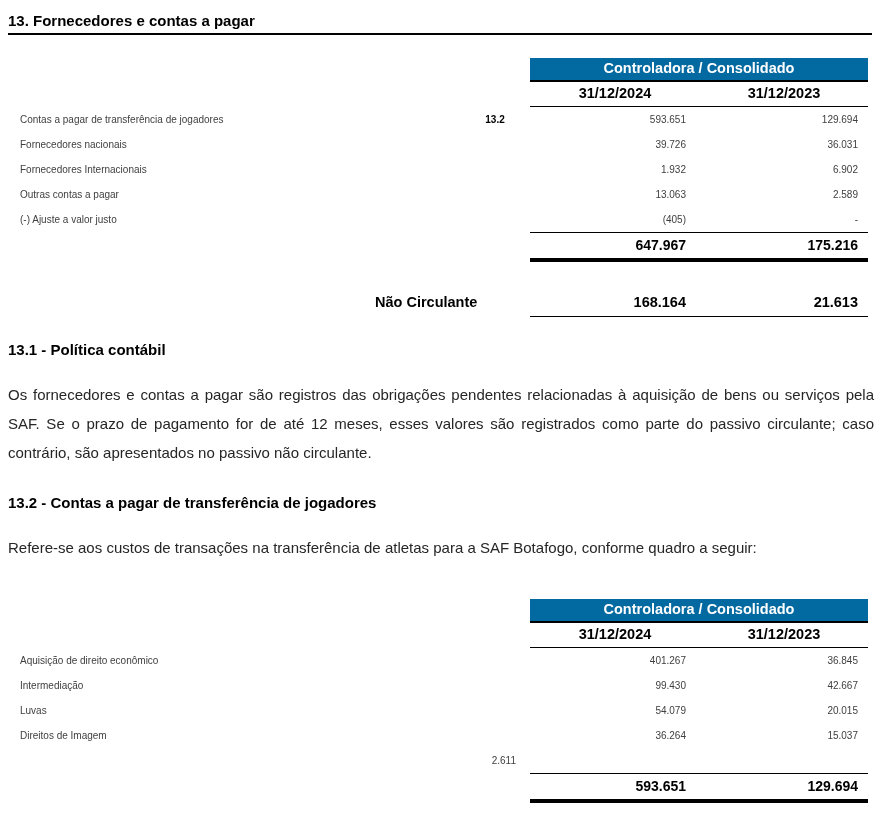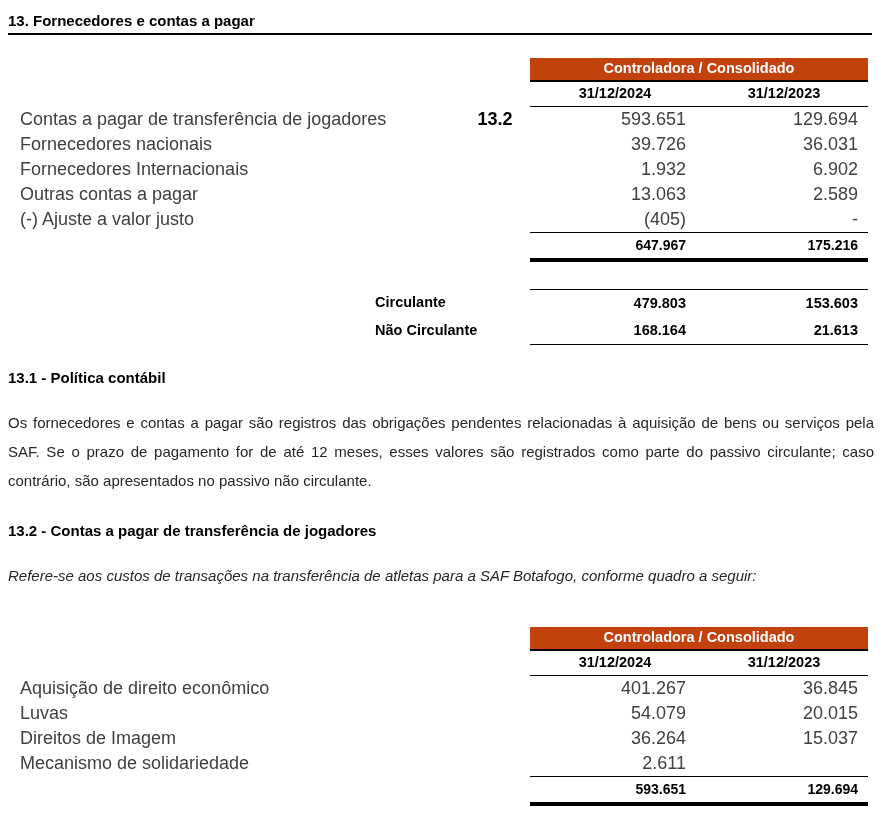--- a/index.html
+++ b/index.html
@@ -15,38 +15,38 @@
   
   .doc-title {
     margin-left: 8px; width: 864px;
     font-size: 15px; font-weight: bold; color: #000;
     padding-bottom: 4px; border-bottom: 2px solid #000;
   }
 
   
   .gray-band {
     margin-left: 530px; width: 338px; height: 24px;
-    background: #c2410c; color: #fff;
+    background: #0369a1; color: #fff;
     font-size: 14.5px; font-weight: bold; text-align: center;
     line-height: 21px;
     border-bottom: 2px solid #000;
   }
   .date-row {
     margin-left: 530px; width: 338px; height: 25px;
     display: grid; grid-template-columns: 170px 168px;
     font-size: 14.5px; font-weight: bold; color: #000;
     line-height: 23px; text-align: center;
     border-bottom: 1.5px solid #000;
   }
 
   
   .data-row {
     margin-left: 20px; height: 25px; line-height: 25px;
     display: grid; grid-template-columns: 440px 70px 170px 168px;
-    font-size: 18px;
+    font-size: 10px;
   }
   .row-label { text-align: left; }
   .row-ref   { text-align: center; font-weight: bold; color: #000; }
   .val       { text-align: right; }
   .v24 { padding-right: 14px; }
   .v23 { padding-right: 10px; }
 
   .total-row { margin-left: 20px; display: grid; grid-template-columns: 440px 70px 170px 168px; }
   .total-row .val {
     height: 30px; line-height: 25px;
@@ -73,21 +73,21 @@
     margin-left: 8px; margin-right: 13px; width: 866px;
     font-size: 15px; line-height: 29px; color: #262626;
     text-align: justify;
   }
 
   
   .mt-table1 { margin-top: 23px; }
   .mt-13-1   { margin-top: 24px; }
   .mt-para1  { margin-top: 22px; }
   .mt-13-2   { margin-top: 27px; }
-  .mt-para2  { margin-top: 22px; font-style: italic; }
+  .mt-para2  { margin-top: 22px; }
   .mt-table2 { margin-top: 37px; }
 </style>
 </head>
 <body>
 
 <div class="page">
 
   <div class="doc-title">13. Fornecedores e contas a pagar</div>
 
   <div>
@@ -129,25 +129,20 @@
     </div>
 
     <div class="total-row">
       <div></div>
         <div></div>
       <div class="val v24">647.967</div>
       <div class="val v23">175.216</div>
     </div>
 
     <div class="split-block">
-      <div class="split-row first">
-        <div class="cell">Circulante</div>
-        <div class="cell val v24">479.803</div>
-        <div class="cell val v23">153.603</div>
-      </div>
       <div class="split-row last">
         <div class="cell">Não Circulante</div>
         <div class="cell val v24">168.164</div>
         <div class="cell val v23">21.613</div>
       </div>
     </div>
   </div>
 
   <div class="section-heading mt-13-1">13.1 - Política contábil</div>
   <div class="para mt-para1">Os fornecedores e contas a pagar são registros das obrigações pendentes relacionadas à aquisição de bens ou serviços pela SAF. Se o prazo de pagamento for de até 12 meses, esses valores são registrados como parte do passivo circulante; caso contrário, são apresentados no passivo não circulante.</div>
@@ -162,33 +157,38 @@
       <div>31/12/2023</div>
     </div>
 
     <div class="data-row">
       <div class="row-label">Aquisição de direito econômico</div>
       <div class="row-ref"></div>
       <div class="val v24">401.267</div>
       <div class="val v23">36.845</div>
     </div>
     <div class="data-row">
+      <div class="row-label">Intermediação</div>
+      <div class="row-ref"></div>
+      <div class="val v24">99.430</div>
+      <div class="val v23">42.667</div>
+    </div>
+    <div class="data-row">
       <div class="row-label">Luvas</div>
       <div class="row-ref"></div>
       <div class="val v24">54.079</div>
       <div class="val v23">20.015</div>
     </div>
     <div class="data-row">
       <div class="row-label">Direitos de Imagem</div>
       <div class="row-ref"></div>
       <div class="val v24">36.264</div>
       <div class="val v23">15.037</div>
     </div>
     <div class="data-row">
-      <div class="row-label">Mecanismo de solidariedade</div>
       <div class="row-ref"></div>
       <div class="val v24">2.611</div>
     </div>
 
     <div class="total-row">
       <div></div>
         <div></div>
       <div class="val v24">593.651</div>
       <div class="val v23">129.694</div>
     </div>

